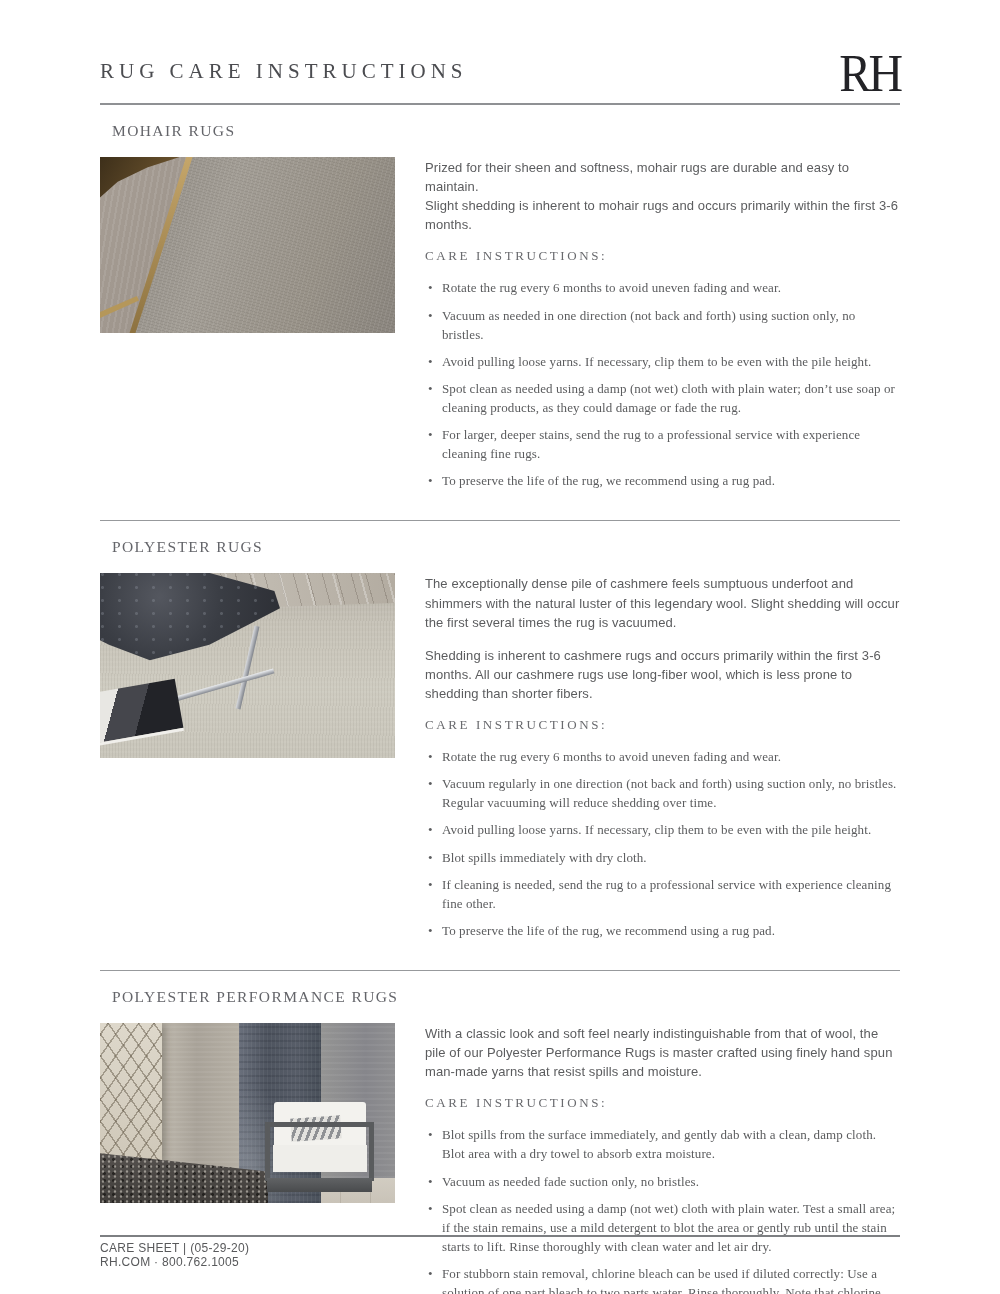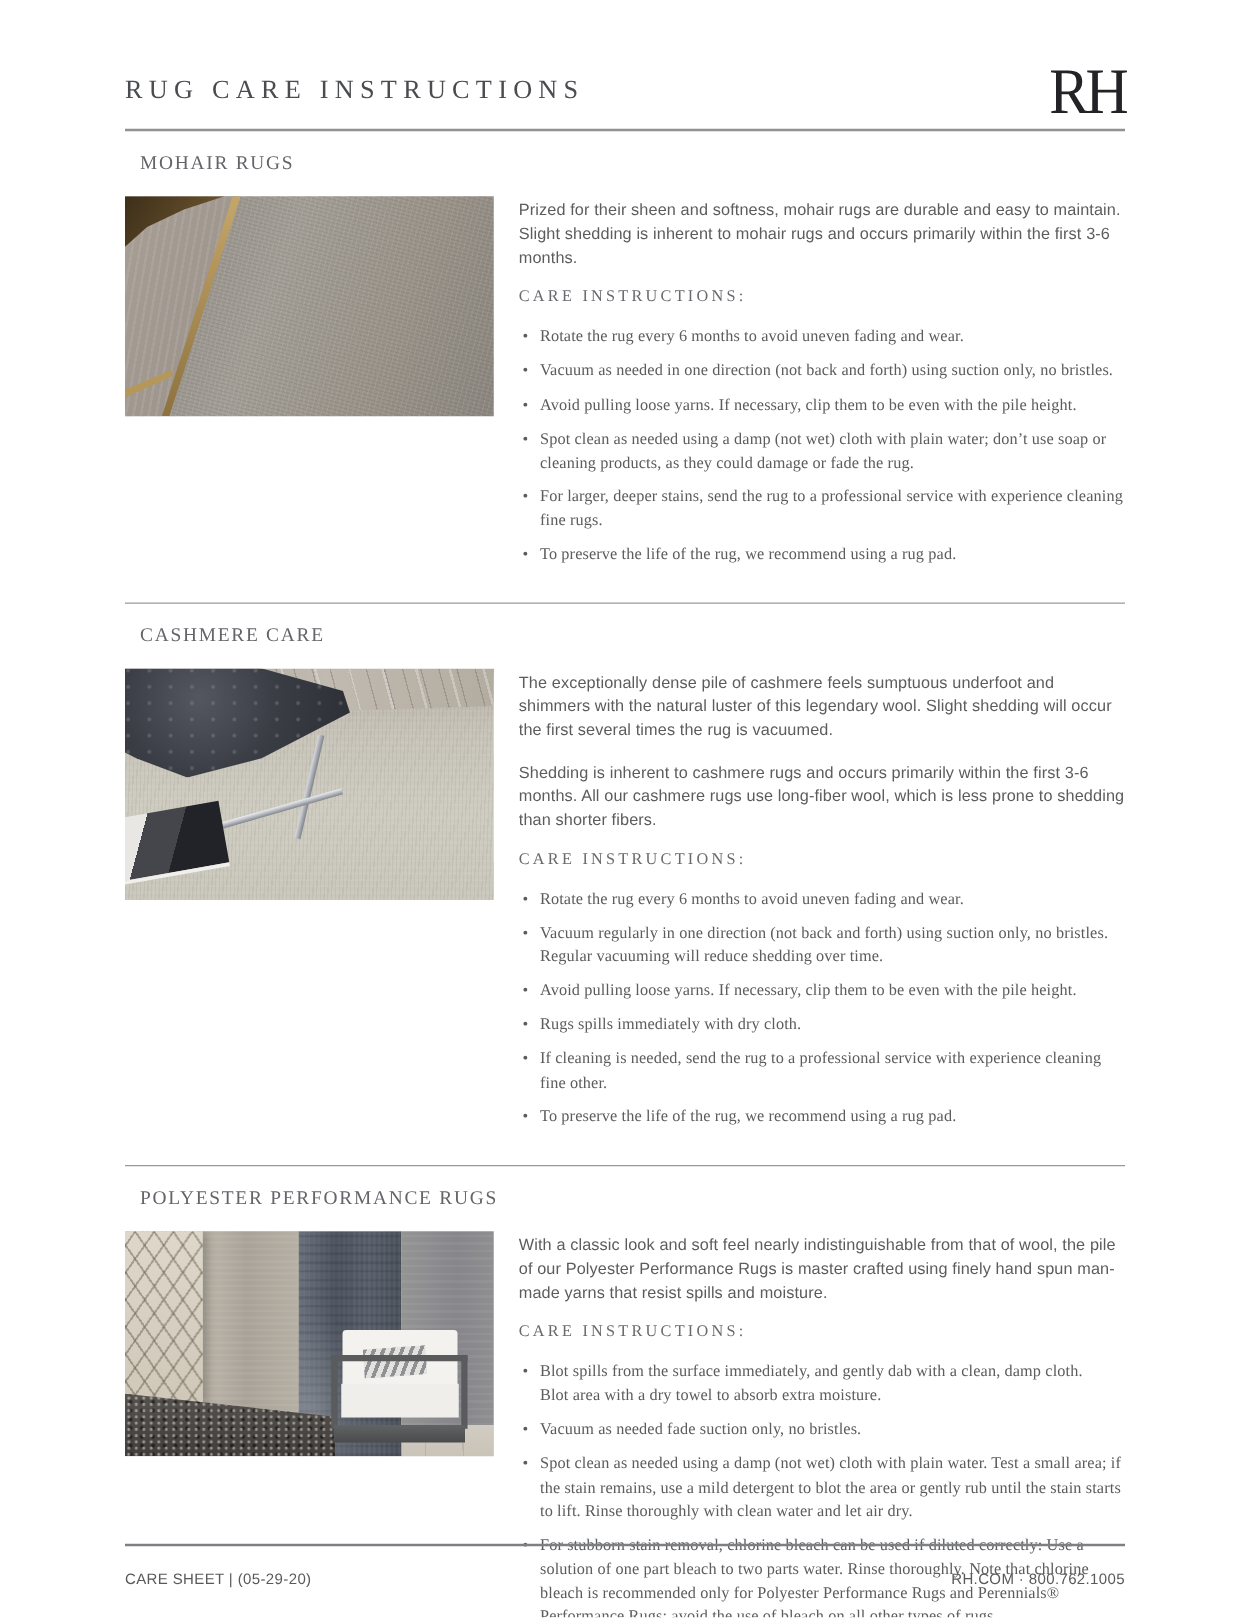--- a/index.html
+++ b/index.html
@@ -30,21 +30,21 @@
   .rule{border:none;margin:0;}
   .rule-header{border-top:2px solid #8f9194;}
   .rule-section{border-top:1.5px solid #97999c;margin-top:22px;}
   .rule-footer{border-top:2px solid #7d7f82;}
   
   .sec-title{
     font-family:"Liberation Serif","DejaVu Serif",serif;
     font-size:15.5px;letter-spacing:1.4px;color:#64656a;font-weight:400;
     margin:17px 0 0 12px;
   }
-  .row{display:flex;gap:20px;align-items:flex-start;margin-top:17px;}
+  .row{display:flex;gap:30px;align-items:flex-start;margin-top:17px;}
   .text-col{flex:1;min-width:0;padding-top:1px;}
   .intro p{
     margin:0 0 14px 0;font-size:13px;line-height:1.47;
     color:#5b5c5e;white-space:pre-line;letter-spacing:.1px;
   }
   .care-head{
     font-family:"Liberation Serif","DejaVu Serif",serif;
     font-size:13px;letter-spacing:2.6px;color:#696a6e;font-weight:400;
     margin:10px 0 14px 0;
   }
@@ -126,22 +126,22 @@
     background-size:6px 5px,9px 7px,100% 100%;}
   .p-chair{left:56%;bottom:6%;width:37%;height:50%;}
   .pc-back{left:8%;top:0;width:84%;height:52%;background:#f3f2ee;border-radius:3px;}
   .pc-pillow{left:24%;top:16%;width:46%;height:26%;transform:rotate(-4deg);
     background:repeating-linear-gradient(115deg,#8f9194 0 3px,#e3e2de 3px 7px);}
   .pc-seat{left:7%;top:48%;width:86%;height:30%;background:#efeeea;}
   .pc-frame{left:0;top:22%;right:0;bottom:12%;border:5px solid #595b5d;border-bottom:none;box-sizing:border-box;}
   .pc-base{left:2%;bottom:0;width:96%;height:16%;background:linear-gradient(180deg,#616365,#494b4d);}
   
   .footer{position:absolute;left:60px;right:60px;top:1235px;}
-  .footer-row{display:flex;justify-content:space-between;margin-top:19px;
-    font-size:12px;letter-spacing:.3px;color:#58595b;}
+  .footer-row{display:flex;justify-content:space-between;margin-top:4px;
+    font-size:12px;letter-spacing:.3px;color:#58595b;flex-direction:column;}
 </style>
 </head>
 <body>
 
 <div class="page">
 
   <div class="header">
     <div class="doc-title">RUG CARE INSTRUCTIONS</div>
     <div class="rh-logo">RH</div>
   </div>
@@ -170,40 +170,40 @@
             <li>For larger, deeper stains, send the rug to a professional service with experience cleaning fine rugs.</li>
             <li>To preserve the life of the rug, we recommend using a rug pad.</li>
           </ul>
       </div>
     </div>
   </section>
 
   <hr class="rule rule-section">
 
   <section>
-    <h2 class="sec-title">CASHMERE CARE</h2>
+    <h2 class="sec-title">POLYESTER RUGS</h2>
     <div class="row">
       <div class="photo photo-cashmere">
         <div class="c-floor"></div>
         <div class="c-leg2"></div>
         <div class="c-leg1"></div>
         <div class="c-chair"></div>
         <div class="c-book"></div>
       </div>
       <div class="text-col">
         <div class="intro">
             <p>The exceptionally dense pile of cashmere feels sumptuous underfoot and shimmers with the natural luster of this legendary wool. Slight shedding will occur the first several times the rug is vacuumed.</p>
             <p>Shedding is inherent to cashmere rugs and occurs primarily within the first 3-6 months. All our cashmere rugs use long-fiber wool, which is less prone to shedding than shorter fibers.</p>
           </div>
         <h3 class="care-head">CARE INSTRUCTIONS:</h3>
         <ul class="bullets">
             <li>Rotate the rug every 6 months to avoid uneven fading and wear.</li>
             <li>Vacuum regularly in one direction (not back and forth) using suction only, no bristles. Regular vacuuming will reduce shedding over time.</li>
             <li>Avoid pulling loose yarns. If necessary, clip them to be even with the pile height.</li>
-            <li>Rugs spills immediately with dry cloth.</li>
+            <li>Blot spills immediately with dry cloth.</li>
             <li>If cleaning is needed, send the rug to a professional service with experience cleaning fine other.</li>
             <li>To preserve the life of the rug, we recommend using a rug pad.</li>
           </ul>
       </div>
     </div>
   </section>
 
   <hr class="rule rule-section">
 
   <section>

